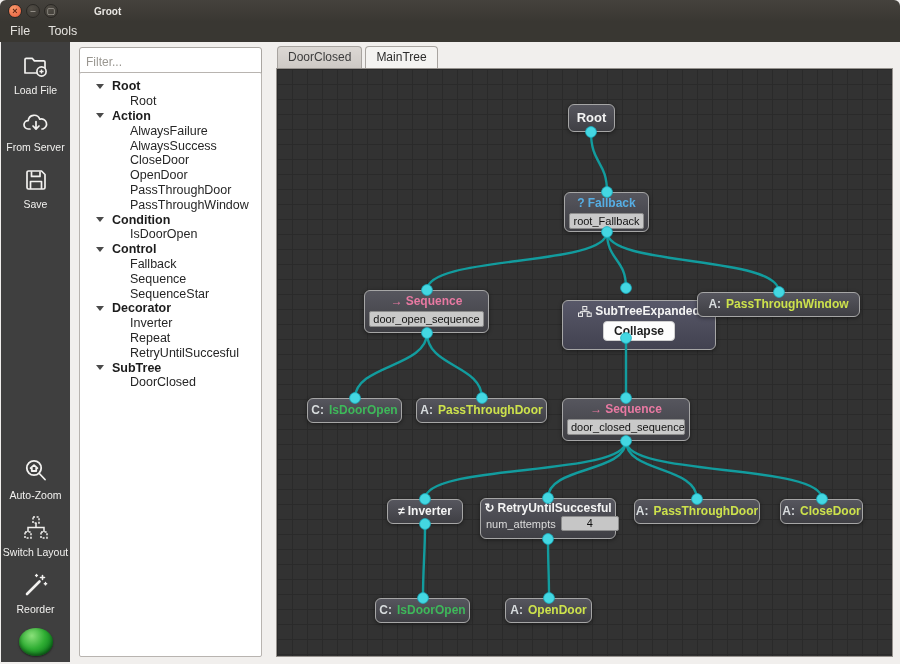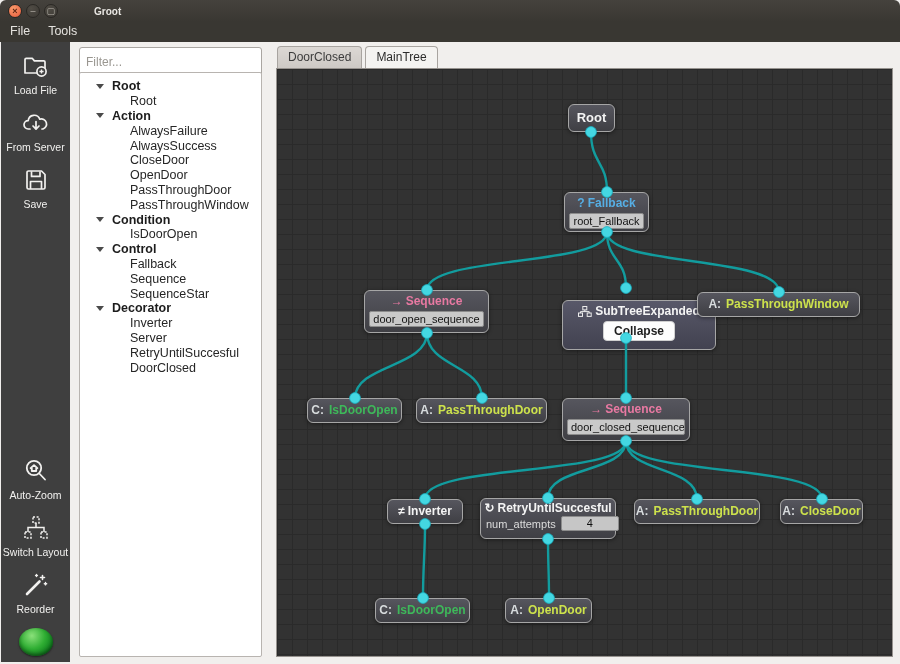--- a/index.html
+++ b/index.html
@@ -195,22 +195,26 @@
         <span>Control</span>
       </div>
     <div class="trow child">Fallback</div>
     <div class="trow child">Sequence</div>
     <div class="trow child">SequenceStar</div>
     <div class="trow cat">
         <span class="arrow"></span>
         <span>Decorator</span>
       </div>
     <div class="trow child">Inverter</div>
-    <div class="trow child">Server</div>
+    <div class="trow child">Repeat</div>
     <div class="trow child">RetryUntilSuccesful</div>
+    <div class="trow cat">
+        <span class="arrow"></span>
+        <span>SubTree</span>
+      </div>
     <div class="trow child">DoorClosed</div>
   </div>
 </div>
 
 <div class="tabstrip">
   <div class="tab">DoorClosed</div>
   <div class="tab active">MainTree</div>
 </div>
 
 <div class="canvas">

